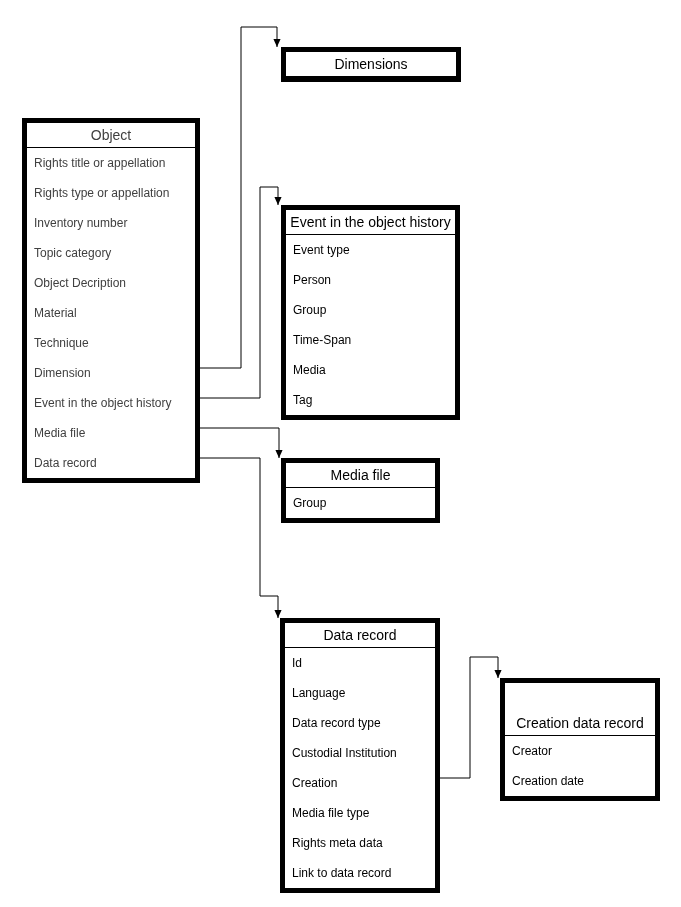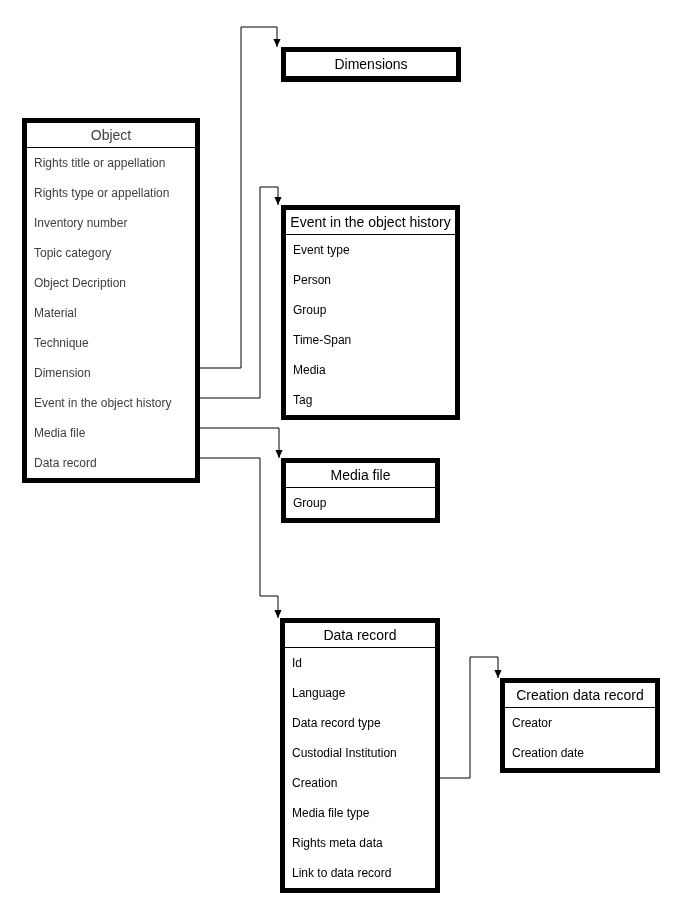--- a/index.html
+++ b/index.html
@@ -115,20 +115,20 @@
           <div class="field-row">Language</div>
           <div class="field-row">Data record type</div>
           <div class="field-row">Custodial Institution</div>
           <div class="field-row">Creation</div>
           <div class="field-row">Media file type</div>
           <div class="field-row">Rights meta data</div>
           <div class="field-row">Link to data record</div>
         </div>
     </div>
       <div class="entity" style="left: 500px; top: 678px; width: 160px; border-color: rgb(0, 0, 0); background: rgb(255, 255, 255); color: rgb(0, 0, 0);">
-      <div class="entity-header" style="border-color: rgb(0, 0, 0);">Creation data record</div>
+      <div class="entity-header" style="border-color: rgb(0, 0, 0); margin-top: 28px;">Creation data record</div>
       <div class="entity-fields">
           <div class="field-row">Creator</div>
           <div class="field-row">Creation date</div>
         </div>
     </div>
     </div>
 </div>
 
 </body></html>

